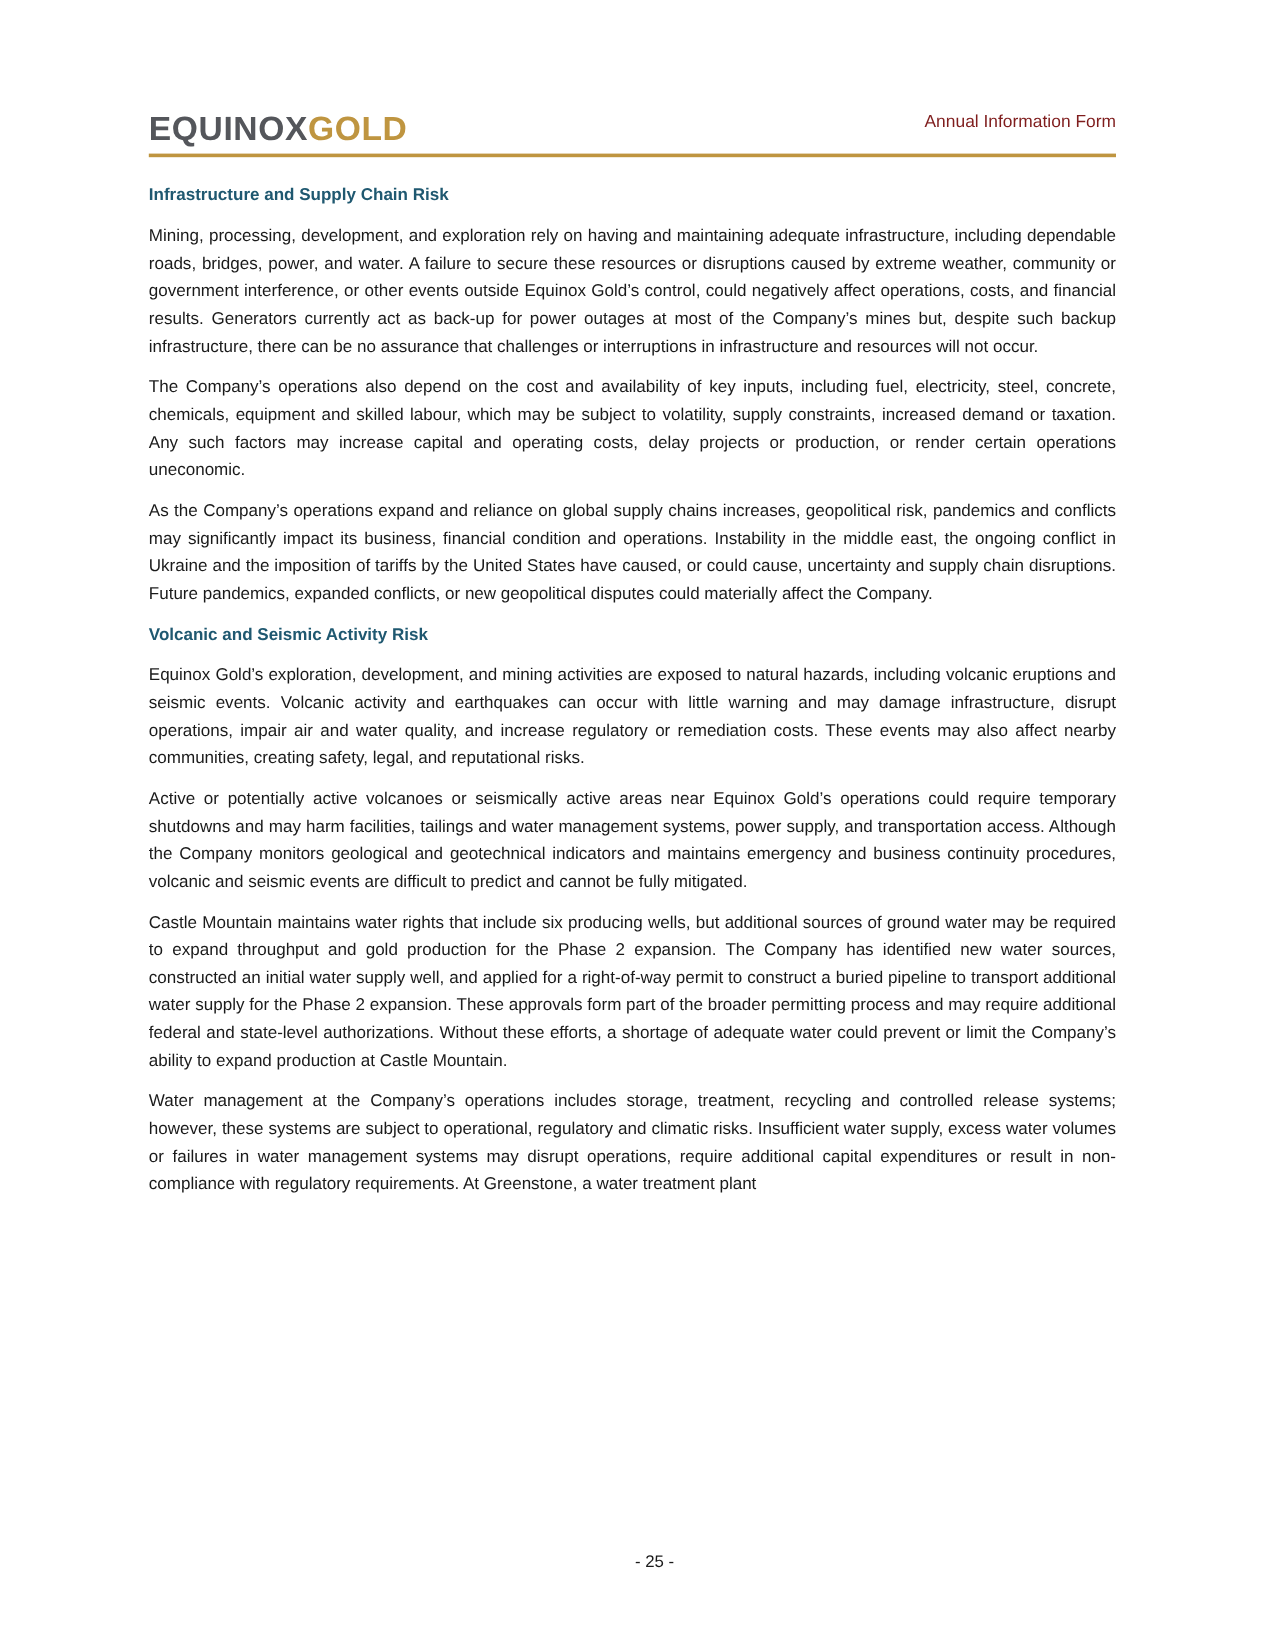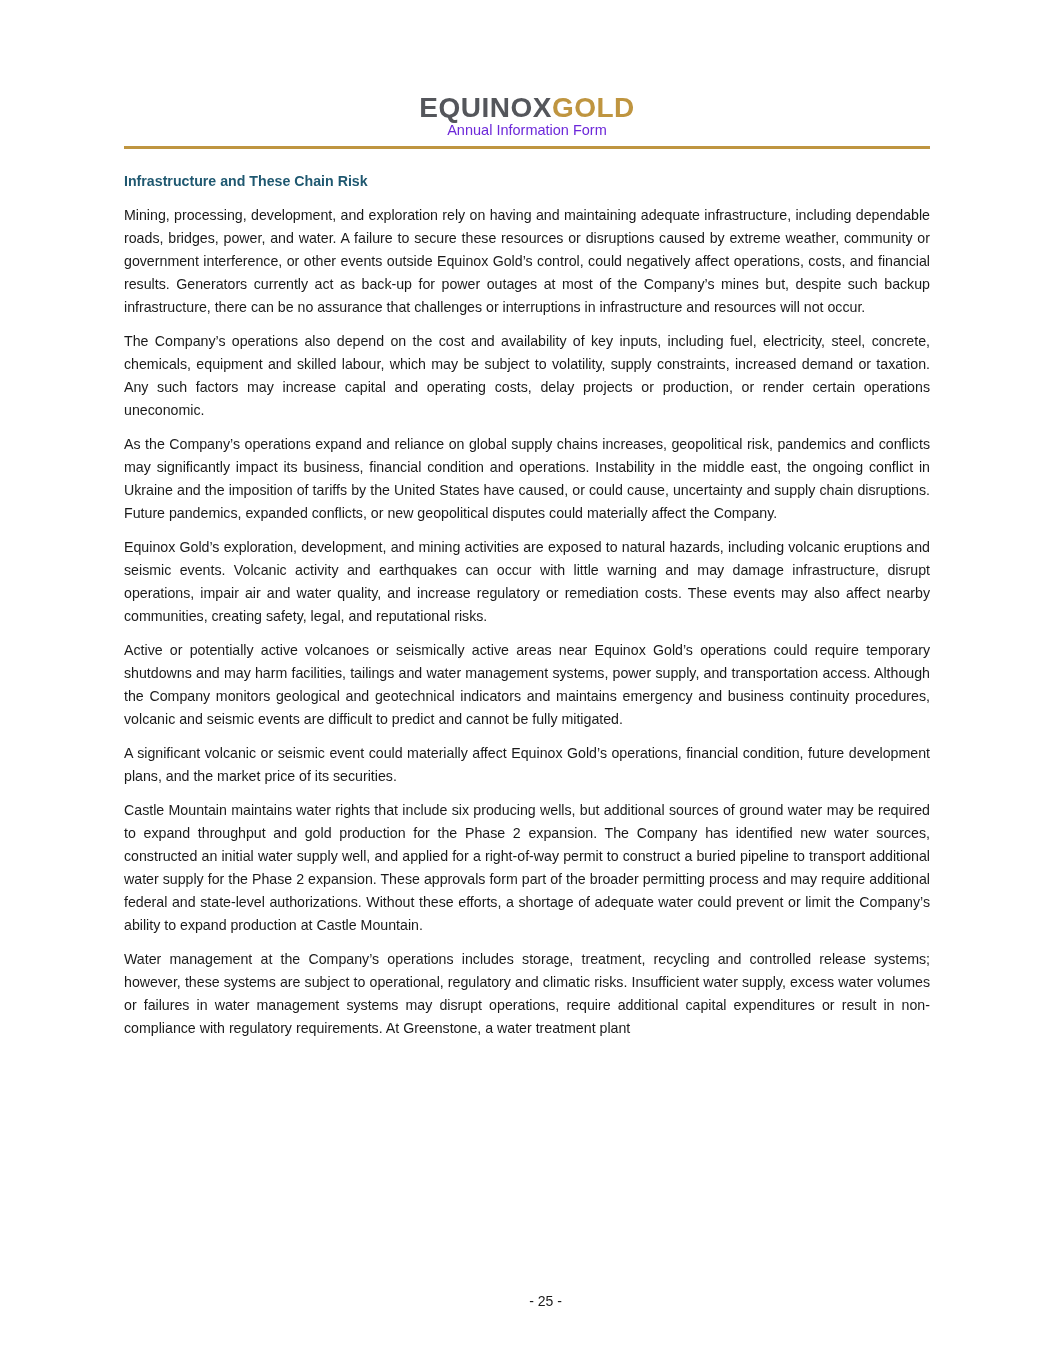--- a/index.html
+++ b/index.html
@@ -13,36 +13,35 @@
     overflow: hidden;
   }
   .page {
     position: absolute;
     inset: 0;
     padding: 94px 125px 0 124px;
   }
   .header {
     display: flex;
     justify-content: space-between;
-    align-items: center;
-    flex-direction: column;
+    align-items: flex-start;
   }
   .logo {
     font-size: 28px;
     font-weight: 700;
     letter-spacing: 0.5px;
     line-height: 1;
     color: #54565B;
     white-space: nowrap;
   }
   .logo .gold-part { color: #BF9540; }
   .header-right {
     font-size: 14.5px;
     padding-bottom: 2px;
-    color: #6d28d9;
+    color: #7f1d1d;
   }
   .gold-rule {
     height: 0;
     border-top: 3px solid #BF9540;
     margin-top: 6px;
     margin-bottom: 21px;
   }
   .document-body p.body-paragraph {
     font-size: 14.2px;
     line-height: 23px;
@@ -74,26 +73,26 @@
   <div class="header">
     <div class="logo">
       <span>EQUINOX</span><span class="gold-part">GOLD</span>
     </div>
     <div class="header-right">Annual Information Form</div>
   </div>
 
   <div class="gold-rule"></div>
 
   <div class="document-body">
-      <h2 class="section-heading">Infrastructure and These Chain Risk</h2>
+      <h2 class="section-heading">Infrastructure and Supply Chain Risk</h2>
       <p class="body-paragraph">Mining, processing, development, and exploration rely on having and maintaining adequate infrastructure, including dependable roads, bridges, power, and water. A failure to secure these resources or disruptions caused by extreme weather, community or government interference, or other events outside Equinox Gold’s control, could negatively affect operations, costs, and financial results. Generators currently act as back-up for power outages at most of the Company’s mines but, despite such backup infrastructure, there can be no assurance that challenges or interruptions in infrastructure and resources will not occur.</p>
       <p class="body-paragraph">The Company’s operations also depend on the cost and availability of key inputs, including fuel, electricity, steel, concrete, chemicals, equipment and skilled labour, which may be subject to volatility, supply constraints, increased demand or taxation. Any such factors may increase capital and operating costs, delay projects or production, or render certain operations uneconomic.</p>
       <p class="body-paragraph">As the Company’s operations expand and reliance on global supply chains increases, geopolitical risk, pandemics and conflicts may significantly impact its business, financial condition and operations. Instability in the middle east, the ongoing conflict in Ukraine and the imposition of tariffs by the United States have caused, or could cause, uncertainty and supply chain disruptions. Future pandemics, expanded conflicts, or new geopolitical disputes could materially affect the Company.</p>
+      <h2 class="section-heading">Volcanic and Seismic Activity Risk</h2>
       <p class="body-paragraph">Equinox Gold’s exploration, development, and mining activities are exposed to natural hazards, including volcanic eruptions and seismic events. Volcanic activity and earthquakes can occur with little warning and may damage infrastructure, disrupt operations, impair air and water quality, and increase regulatory or remediation costs. These events may also affect nearby communities, creating safety, legal, and reputational risks.</p>
       <p class="body-paragraph">Active or potentially active volcanoes or seismically active areas near Equinox Gold’s operations could require temporary shutdowns and may harm facilities, tailings and water management systems, power supply, and transportation access. Although the Company monitors geological and geotechnical indicators and maintains emergency and business continuity procedures, volcanic and seismic events are difficult to predict and cannot be fully mitigated.</p>
-      <p class="body-paragraph">A significant volcanic or seismic event could materially affect Equinox Gold’s operations, financial condition, future development plans, and the market price of its securities.</p>
       <p class="body-paragraph">Castle Mountain maintains water rights that include six producing wells, but additional sources of ground water may be required to expand throughput and gold production for the Phase 2 expansion. The Company has identified new water sources, constructed an initial water supply well, and applied for a right-of-way permit to construct a buried pipeline to transport additional water supply for the Phase 2 expansion. These approvals form part of the broader permitting process and may require additional federal and state-level authorizations. Without these efforts, a shortage of adequate water could prevent or limit the Company’s ability to expand production at Castle Mountain.</p>
       <p class="body-paragraph">Water management at the Company’s operations includes storage, treatment, recycling and controlled release systems; however, these systems are subject to operational, regulatory and climatic risks. Insufficient water supply, excess water volumes or failures in water management systems may disrupt operations, require additional capital expenditures or result in non-compliance with regulatory requirements. At Greenstone, a water treatment plant</p>
     </div>
 
 </div>
 
 <div class="footer">- 25 -</div>
 
 </body></html>

